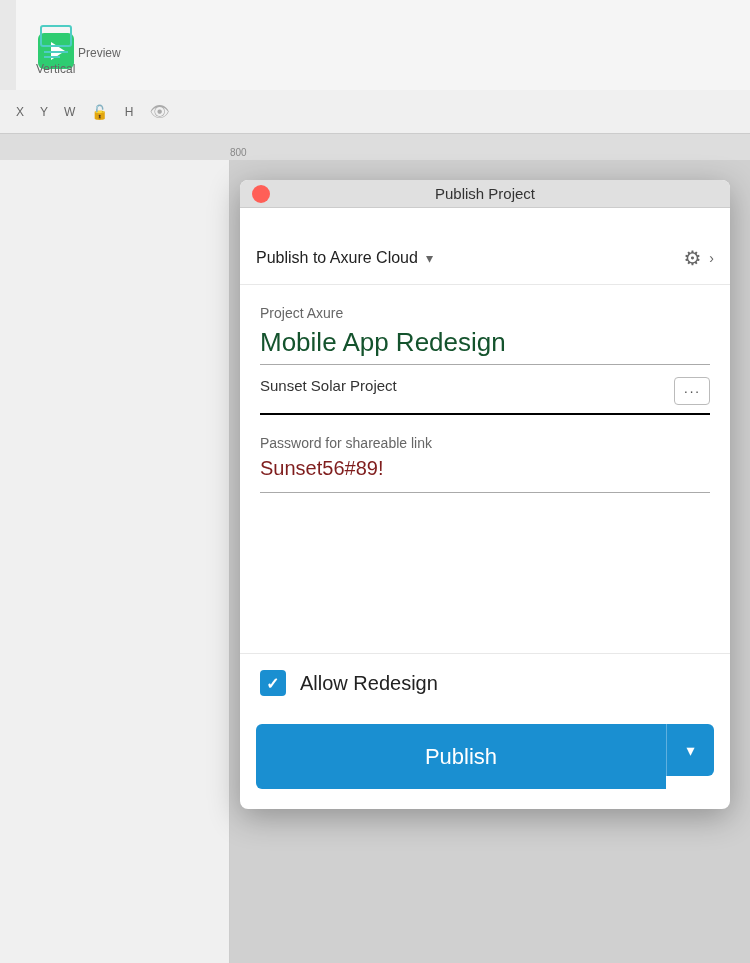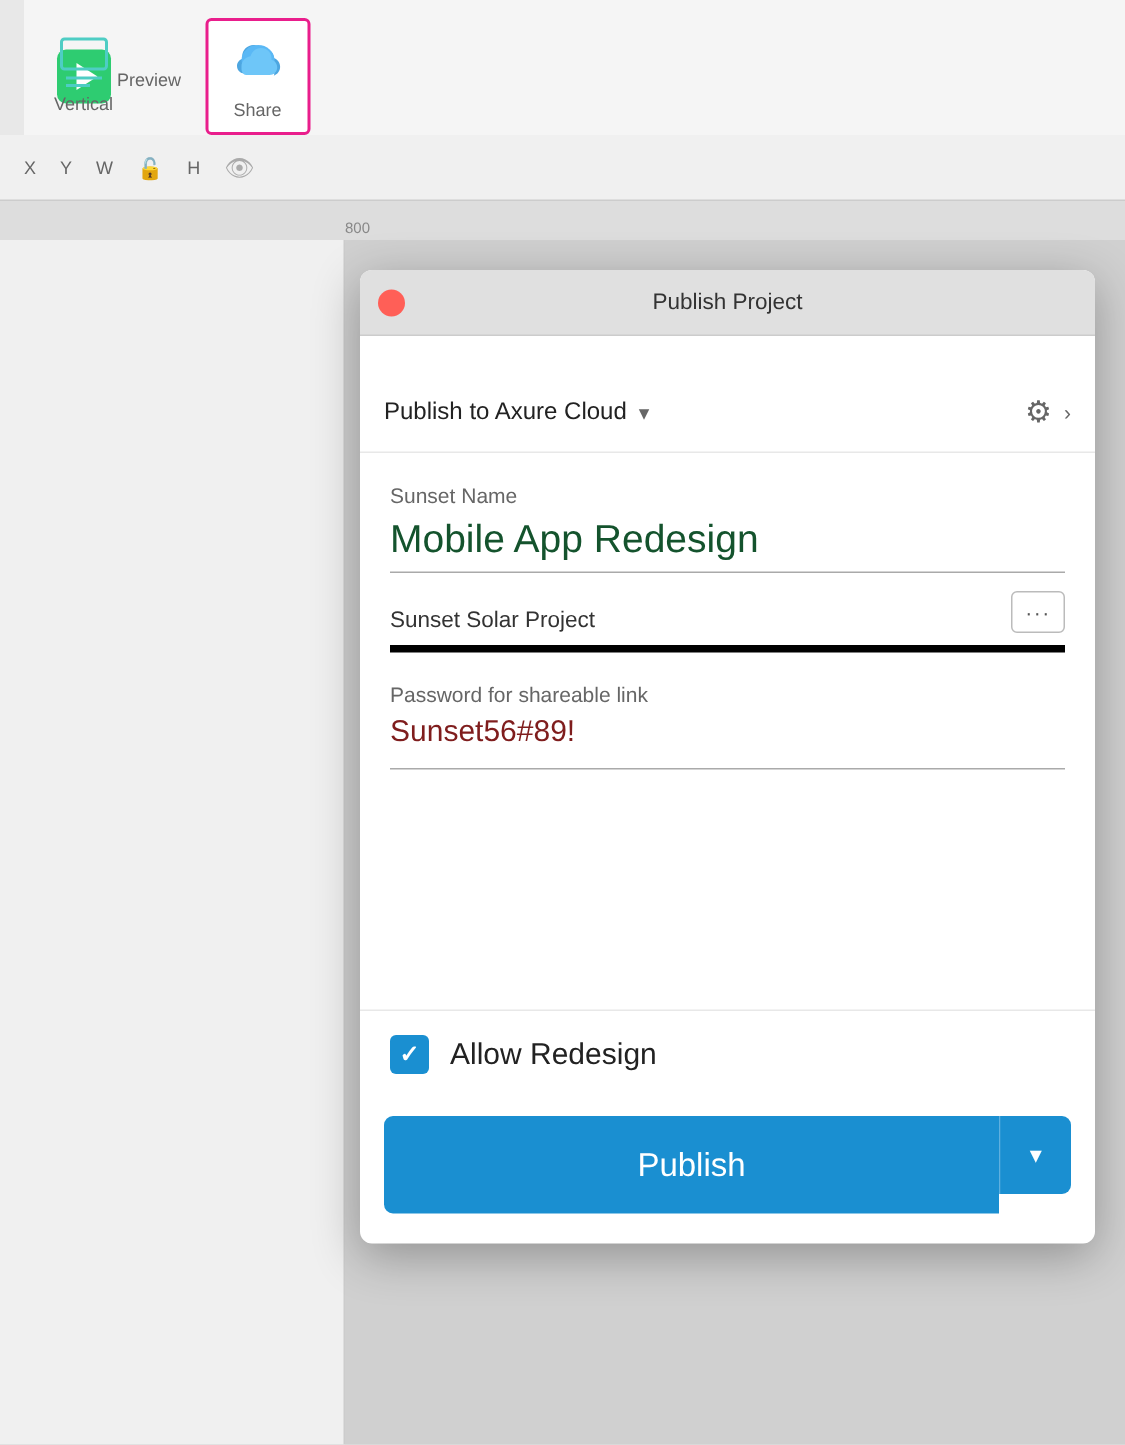--- a/index.html
+++ b/index.html
@@ -242,21 +242,21 @@
     .modal {
       background: white;
       border-radius: 8px;
       box-shadow: 0 8px 32px rgba(0,0,0,0.3);
       width: 490px;
       overflow: hidden;
     }
 
     .modal-titlebar {
       background: #e0e0e0;
-      height: 44px;
+      height: 28px;
       display: flex;
       align-items: center;
       justify-content: center;
       position: relative;
       border-bottom: 1px solid #ccc;
     }
 
     .modal-close-btn {
       position: absolute;
       left: 12px;
@@ -331,24 +331,24 @@
       font-size: 26px;
       color: #14532d;
       font-weight: 500;
       padding-bottom: 6px;
       border-bottom: 1px solid #aaa;
       margin-bottom: 12px;
     }
 
     .workspace-row {
       display: flex;
-      align-items: flex-end;
+      align-items: flex-start;
       justify-content: space-between;
       padding-bottom: 8px;
-      border-bottom: 5px solid #000000;
+      border-bottom: 2px solid #000000;
       margin-bottom: 20px;
     }
 
     .workspace-name {
       font-size: 15px;
       color: #333;
     }
 
     .dots-btn {
       width: 36px;
@@ -468,30 +468,20 @@
 
   <div class="toolbar-right">
 
     <div class="preview-btn">
       <div class="play-icon">
         <div class="play-triangle"></div>
       </div>
       <span class="toolbar-label">Preview</span>
     </div>
 
-    <div class="share-btn">
-      <div class="cloud-icon-container">
-        <svg class="cloud-svg" viewBox="0 0 38 30" fill="none" xmlns="http://www.w3.org/2000/svg">
-          <path d="M30 24H10C7.24 24 5 21.76 5 19C5 16.7 6.56 14.77 8.68 14.17C8.56 13.63 8.5 13.07 8.5 12.5C8.5 8.36 11.86 5 16 5C18.76 5 21.16 6.52 22.44 8.78C23.1 8.44 23.83 8.25 24.6 8.25C27.31 8.25 29.5 10.44 29.5 13.15C29.5 13.31 29.49 13.47 29.47 13.63C31.97 14.41 33.75 16.74 33.75 19.5C33.75 22.26 31.98 24.61 29.53 25.43L30 24Z" fill="#4da6e0"></path>
-          <ellipse cx="19" cy="15" rx="11" ry="10" fill="#5ab8f5"></ellipse>
-          <path d="M8 19C8 16 10.5 13 14 12.5C14.8 9.5 17.5 7 21 7C25 7 28 10 28 14C28 14.3 27.98 14.6 27.94 14.9C30.2 15.5 31.8 17.6 31.8 20C31.8 22.8 29.5 25 26.7 25H11C9.3 25 8 22.8 8 21V19Z" fill="#6ec6f8"></path>
-        </svg>
-      </div>
-      <span class="toolbar-label">Share</span>
-    </div>
   </div>
 </div>
 
 <div class="secondary-toolbar">
   <span class="prop-label">X</span>
   <span class="prop-label">Y</span>
   <span class="prop-label">W</span>
   <span class="lock-icon">🔓</span>
   <span class="prop-label">H</span>
   <span class="eye-icon">👁</span>
@@ -526,21 +516,21 @@
         <span class="publish-target-label">Publish to Axure Cloud</span>
         <span class="chevron-down">▾</span>
         <div class="settings-area">
           <span class="gear-icon">⚙</span>
           <span class="arrow-right-icon">›</span>
         </div>
       </div>
 
       <div class="form-area">
 
-        <div class="field-label">Sunset Name</div>
+        <div class="field-label">Project Axure</div>
         <div class="field-value-large">Mobile App Redesign</div>
 
         <div class="workspace-row">
           <span class="workspace-name">Sunset Solar Project</span>
           <button class="dots-btn">···</button>
         </div>
 
         <div class="password-label">Password for shareable link</div>
         <div class="password-value">Sunset56#89!</div>
 

